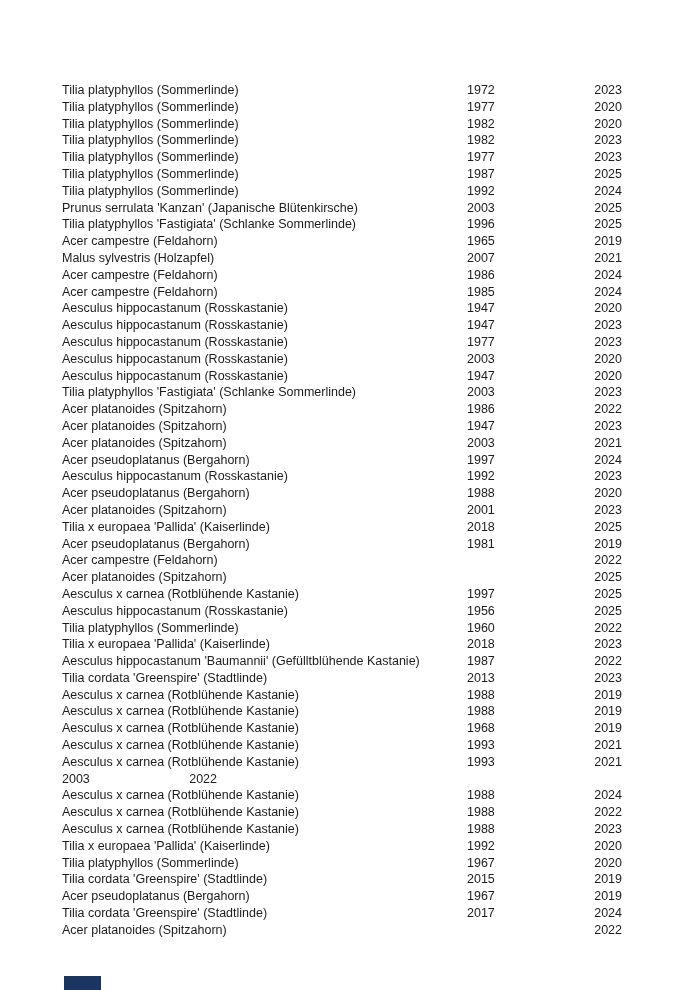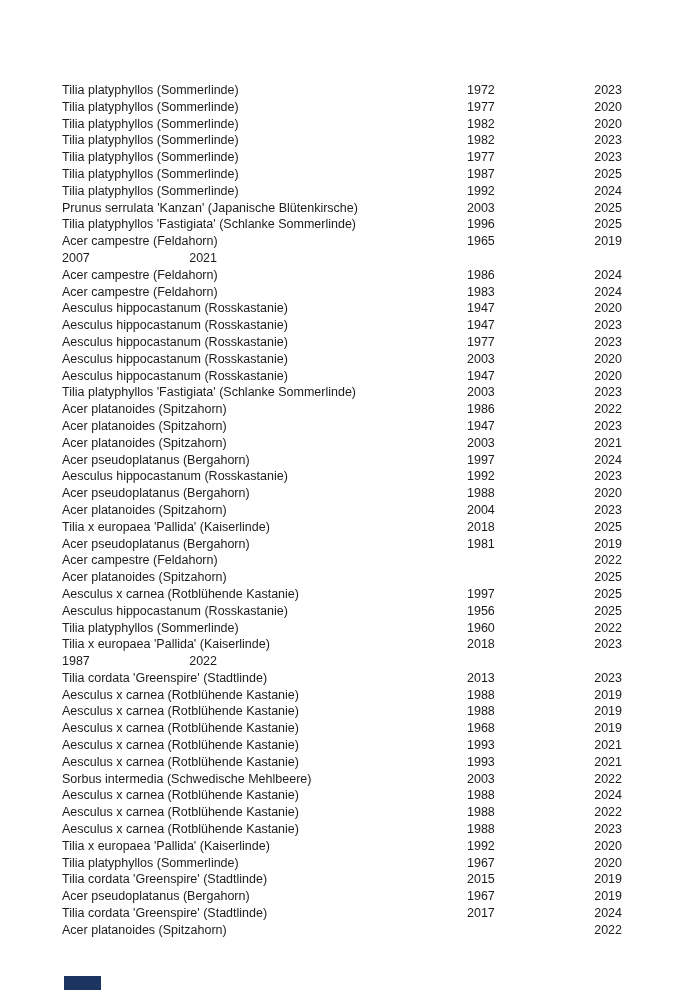--- a/index.html
+++ b/index.html
@@ -90,31 +90,32 @@
       <span class="cell species">Tilia platyphyllos 'Fastigiata' (Schlanke Sommerlinde)</span>
       <span class="cell year1">1996</span>
       <span class="cell year2">2025</span>
     </div>
     <div class="row">
       <span class="cell species">Acer campestre (Feldahorn)</span>
       <span class="cell year1">1965</span>
       <span class="cell year2">2019</span>
     </div>
     <div class="row">
+      <span class="cell species">Malus sylvestris (Holzapfel)</span>
       <span class="cell year1">2007</span>
       <span class="cell year2">2021</span>
     </div>
     <div class="row">
       <span class="cell species">Acer campestre (Feldahorn)</span>
       <span class="cell year1">1986</span>
       <span class="cell year2">2024</span>
     </div>
     <div class="row">
       <span class="cell species">Acer campestre (Feldahorn)</span>
-      <span class="cell year1">1983</span>
+      <span class="cell year1">1985</span>
       <span class="cell year2">2024</span>
     </div>
     <div class="row">
       <span class="cell species">Aesculus hippocastanum (Rosskastanie)</span>
       <span class="cell year1">1947</span>
       <span class="cell year2">2020</span>
     </div>
     <div class="row">
       <span class="cell species">Aesculus hippocastanum (Rosskastanie)</span>
       <span class="cell year1">1947</span>
@@ -165,21 +166,21 @@
       <span class="cell year1">1992</span>
       <span class="cell year2">2023</span>
     </div>
     <div class="row">
       <span class="cell species">Acer pseudoplatanus (Bergahorn)</span>
       <span class="cell year1">1988</span>
       <span class="cell year2">2020</span>
     </div>
     <div class="row">
       <span class="cell species">Acer platanoides (Spitzahorn)</span>
-      <span class="cell year1">2004</span>
+      <span class="cell year1">2001</span>
       <span class="cell year2">2023</span>
     </div>
     <div class="row">
       <span class="cell species">Tilia x europaea 'Pallida' (Kaiserlinde)</span>
       <span class="cell year1">2018</span>
       <span class="cell year2">2025</span>
     </div>
     <div class="row">
       <span class="cell species">Acer pseudoplatanus (Bergahorn)</span>
       <span class="cell year1">1981</span>
@@ -209,20 +210,21 @@
       <span class="cell species">Tilia platyphyllos (Sommerlinde)</span>
       <span class="cell year1">1960</span>
       <span class="cell year2">2022</span>
     </div>
     <div class="row">
       <span class="cell species">Tilia x europaea 'Pallida' (Kaiserlinde)</span>
       <span class="cell year1">2018</span>
       <span class="cell year2">2023</span>
     </div>
     <div class="row">
+      <span class="cell species">Aesculus hippocastanum 'Baumannii' (Gefülltblühende Kastanie)</span>
       <span class="cell year1">1987</span>
       <span class="cell year2">2022</span>
     </div>
     <div class="row">
       <span class="cell species">Tilia cordata 'Greenspire' (Stadtlinde)</span>
       <span class="cell year1">2013</span>
       <span class="cell year2">2023</span>
     </div>
     <div class="row">
       <span class="cell species">Aesculus x carnea (Rotblühende Kastanie)</span>
@@ -243,21 +245,20 @@
       <span class="cell species">Aesculus x carnea (Rotblühende Kastanie)</span>
       <span class="cell year1">1993</span>
       <span class="cell year2">2021</span>
     </div>
     <div class="row">
       <span class="cell species">Aesculus x carnea (Rotblühende Kastanie)</span>
       <span class="cell year1">1993</span>
       <span class="cell year2">2021</span>
     </div>
     <div class="row">
-      <span class="cell species">Sorbus intermedia (Schwedische Mehlbeere)</span>
       <span class="cell year1">2003</span>
       <span class="cell year2">2022</span>
     </div>
     <div class="row">
       <span class="cell species">Aesculus x carnea (Rotblühende Kastanie)</span>
       <span class="cell year1">1988</span>
       <span class="cell year2">2024</span>
     </div>
     <div class="row">
       <span class="cell species">Aesculus x carnea (Rotblühende Kastanie)</span>

